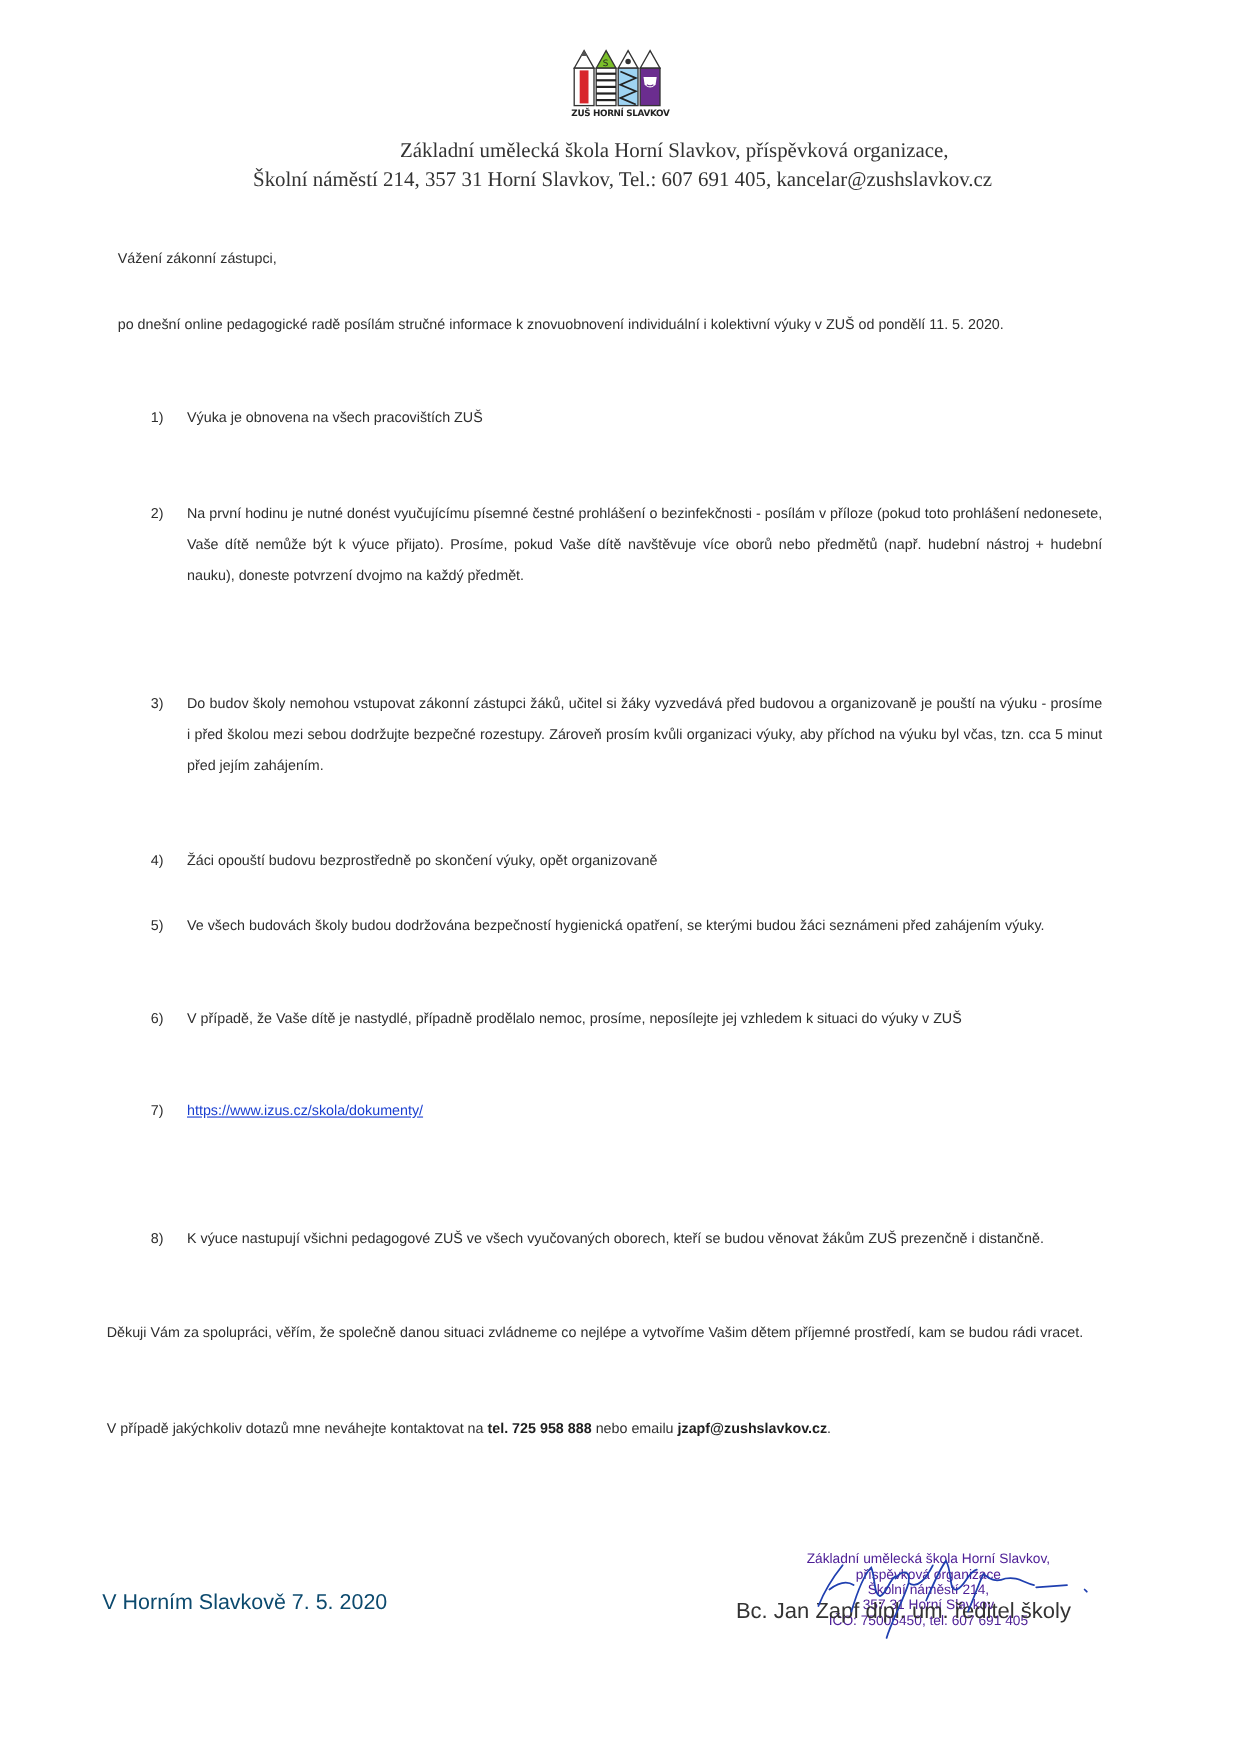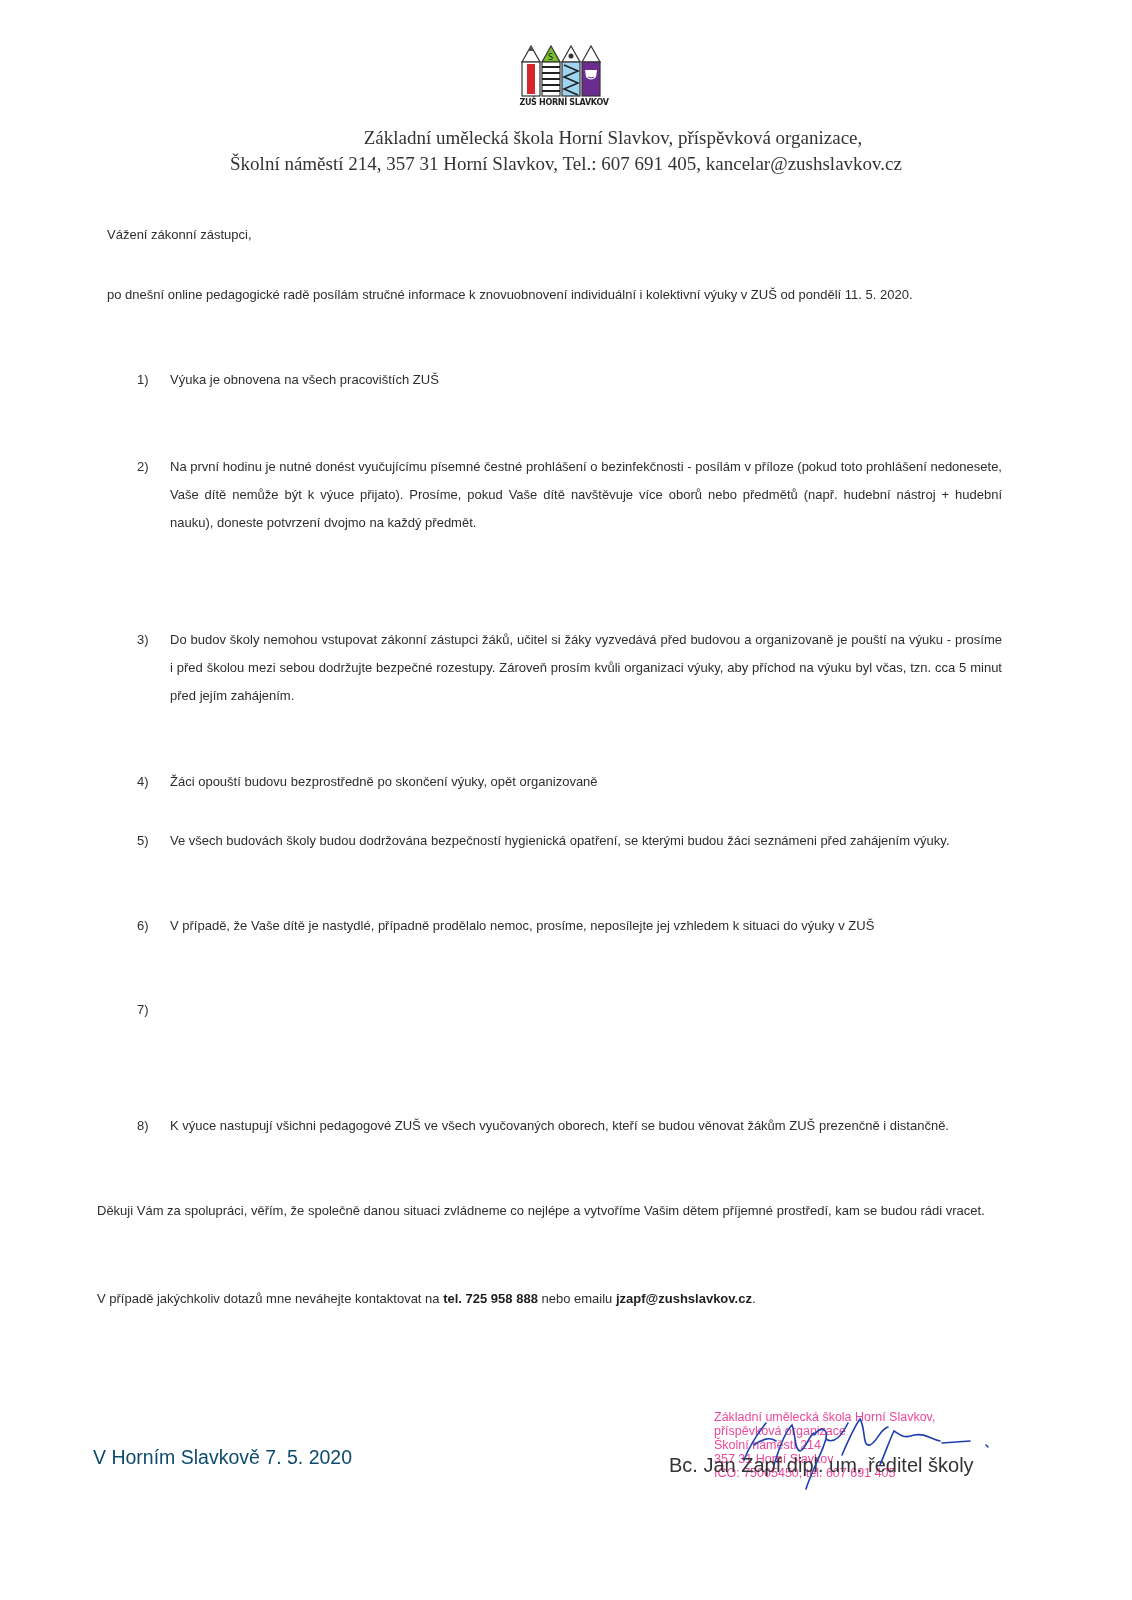--- a/index.html
+++ b/index.html
@@ -18,22 +18,22 @@
   .intro { left:107px; top:281px; width:900px; }
   .item { left:137px; width:865px; }
   .item .num { position:absolute; left:0; top:0; width:30px; }
   .item .body { margin-left:33px; text-align:justify; }
   .item .body.left { text-align:left; }
   .link { color:#1a3fd0; text-decoration:underline; }
   .closing { left:97px; width:905px; text-align:justify; }
   b { font-weight:bold; color:#1e1e1e; }
   .place { left:93px; top:1446px; font-size:19.5px; color:#0c4a6e; }
   .signname { left:669px; top:1454px; font-size:20px; color:#333; white-space:nowrap; }
-  .stamp { left:714px; top:1410px; width:260px; font-size:12.5px;
-           color:#ec4899; line-height:14px; }
+  .stamp { left:714px; top:1410px; width:260px; text-align:center; font-size:12.5px;
+           color:#4c1d95; line-height:14px; }
   .sigsvg { left:730px; top:1405px; width:280px; height:90px; }
 </style>
 </head>
 <body>
 
 <div class="abs logo">
   <svg width="86" height="54" viewBox="0 0 86 54">
 
     <polygon points="2,18 11,2 20,18" fill="#fff" stroke="#333" stroke-width="1.2"></polygon>
     <polygon points="8,7 11,2 14,7" fill="#555"></polygon>
@@ -97,20 +97,21 @@
   <div class="body">Ve všech budovách školy budou dodržována bezpečností hygienická opatření, se kterými budou žáci seznámeni před zahájením výuky.</div>
 </div>
 
 <div class="abs txt item" style="top:912px;">
   <span class="num">6)</span>
   <div class="body left">V případě, že Vaše dítě je nastydlé, případně prodělalo nemoc, prosíme, neposílejte jej vzhledem k situaci do výuky v ZUŠ</div>
 </div>
 
 <div class="abs txt item" style="top:996px;">
   <span class="num">7)</span>
+  <div class="body left"><span class="link">https://www.izus.cz/skola/dokumenty/</span></div>
 </div>
 
 <div class="abs txt item" style="top:1112px;">
   <span class="num">8)</span>
   <div class="body">K výuce nastupují všichni pedagogové ZUŠ ve všech vyučovaných oborech, kteří se budou věnovat žákům ZUŠ prezenčně i distančně.</div>
 </div>
 
 <div class="abs txt closing" style="top:1197px;">Děkuji Vám za spolupráci, věřím, že společně danou situaci zvládneme co nejlépe a vytvoříme Vašim dětem příjemné prostředí, kam se budou rádi vracet.</div>
 
 <div class="abs txt closing" style="top:1285px;">

